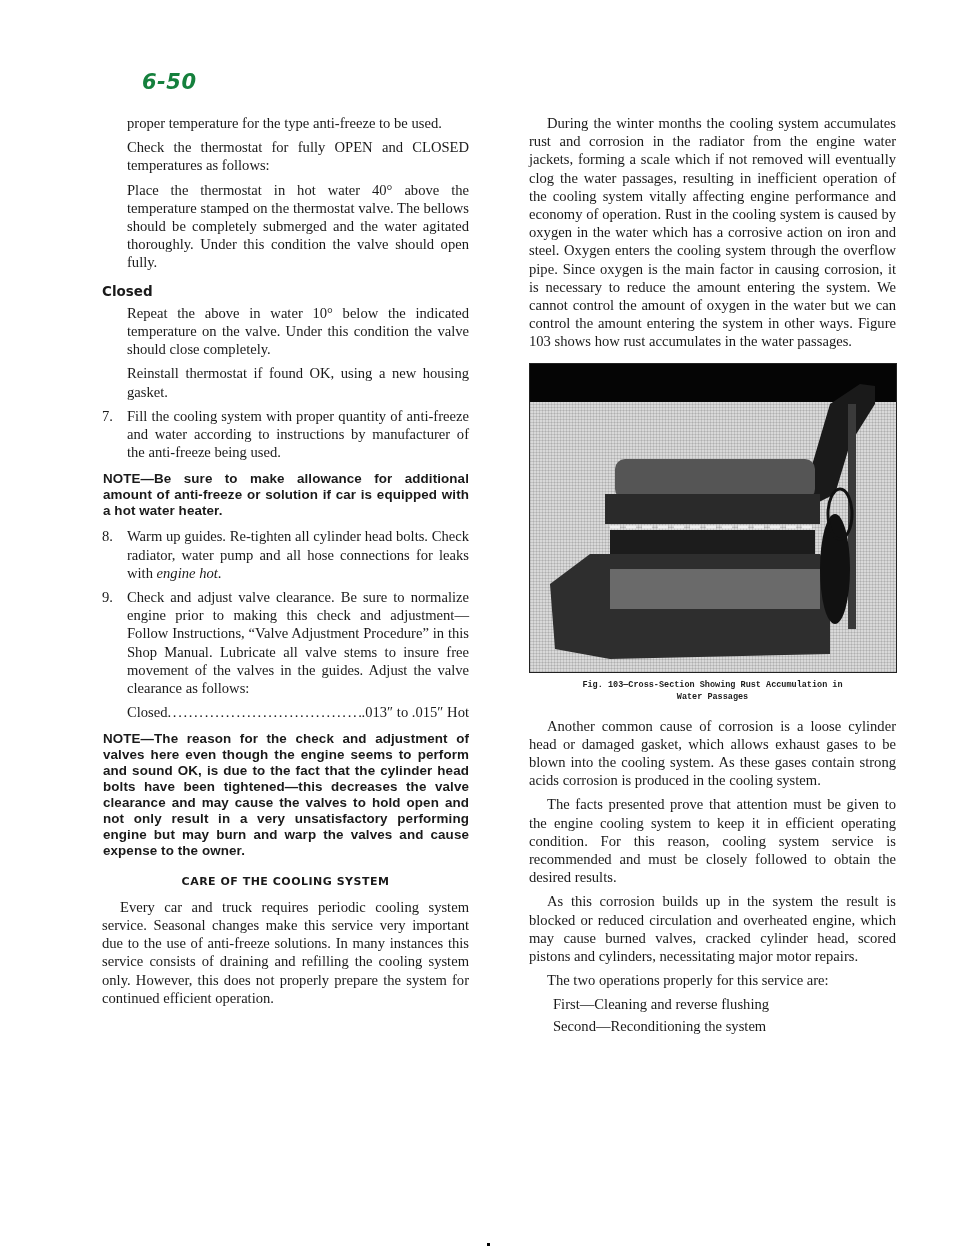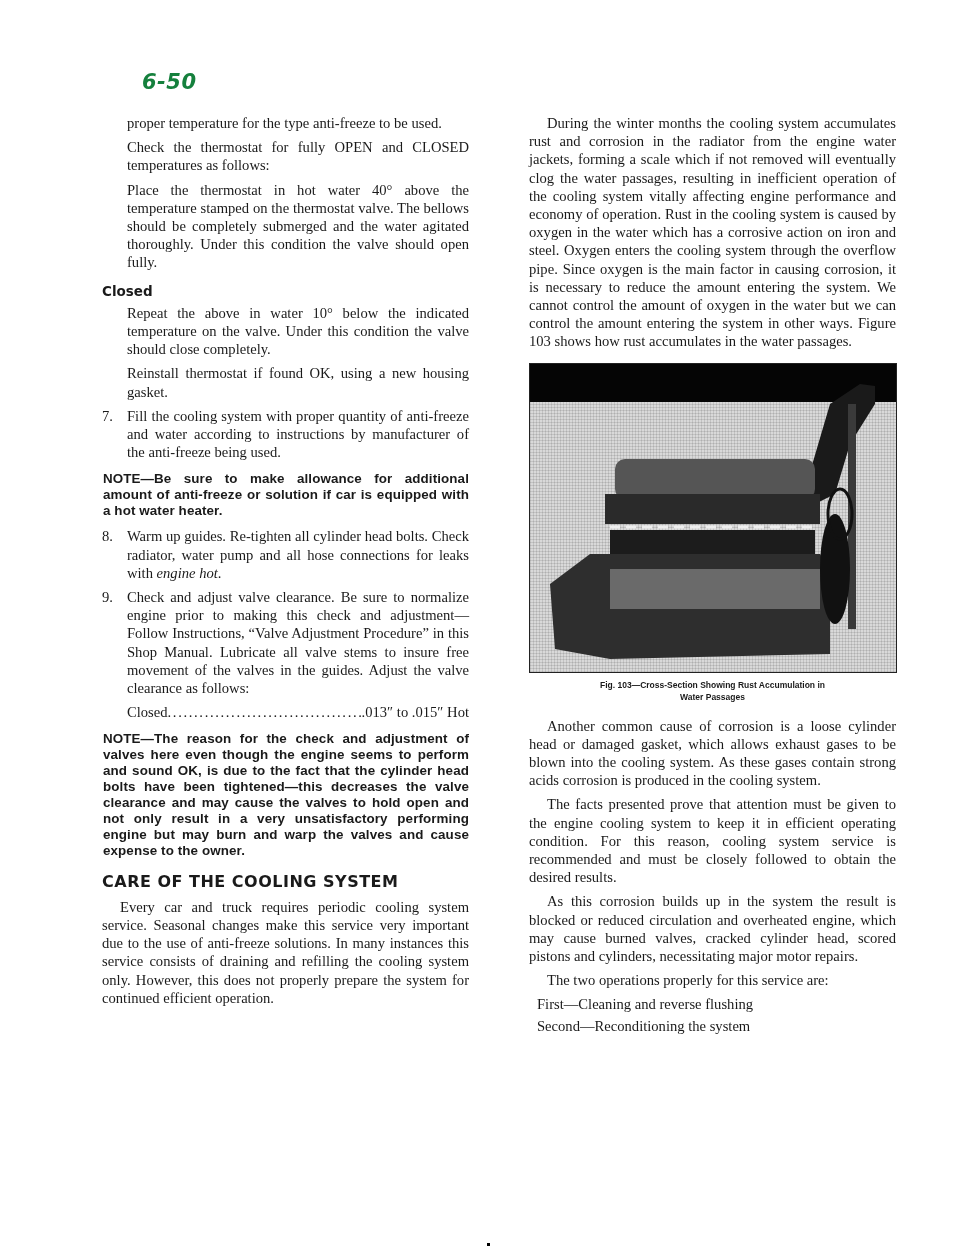--- a/index.html
+++ b/index.html
@@ -29,45 +29,45 @@
     font-family: "DejaVu Sans", "Liberation Sans", sans-serif;
     font-weight: bold; font-size: 13.5px; margin: 10px 0 4px 0;
   }
   .note {
     font-family: Liberation Sans, sans-serif;
     font-weight: bold; font-size: 13.4px; line-height: 16px;
     margin: 10px 0 8px 1px; letter-spacing: 0.1px;
   }
   .section-title {
     font-family: "DejaVu Sans", "Liberation Sans", sans-serif;
-    font-weight: bold; font-size: 16px; 
+    font-weight: bold; font-size: 11px; text-align: center;
     margin: 14px 0 6px 0; letter-spacing: 0.5px;
   }
   .numbered { display: flex; margin-bottom: 6px; }
   .numbered .num { width: 25px; flex: none; }
   .numbered .body { flex: 1; }
   .spec-row { display: flex; margin-left: 25px; }
   .spec-row .label { flex: none; }
   .spec-row .dots { flex: 1; overflow: hidden; white-space: nowrap; }
   .spec-row .dots::before { content: ". . . . . . . . . . . . . . . . . . . . . . . . . . . . . . . . . . . . . . . ."; letter-spacing: -1px; }
   .spec-row .val { flex: none; }
   .figure {
     width: 366px; height: 308px; border: 1.5px solid #222;
     margin: 12px 0 6px 0; position: relative; overflow: hidden;
     background:
       repeating-linear-gradient(0deg, rgba(0,0,0,0.10) 0 1px, transparent 1px 3px),
       repeating-linear-gradient(90deg, rgba(0,0,0,0.10) 0 1px, transparent 1px 3px),
       #d9d9d9;
   }
   .fig-caption {
-    font-family: Liberation Sans, sans-serif;
+    font-family: Liberation Mono, monospace;
     font-weight: bold; font-size: 8.5px; line-height: 12px;
     text-align: center; margin-bottom: 14px;
   }
-  .items-list p { margin: 0 0 3px 8px; }
+  .items-list p { margin: 0 0 3px 24px; }
   .bottom-dot {
     position: absolute; left: 487px; top: 1243px; width: 3px; height: 3px; background: #000;
   }
 </style>
 </head>
 <body>
 
 <div class="page-number">6-50</div>
 
 <div class="col col-left">

